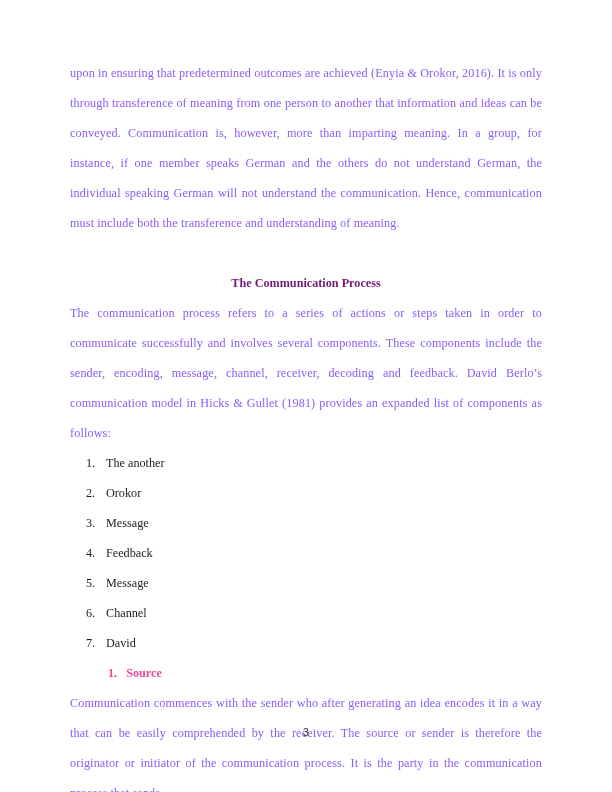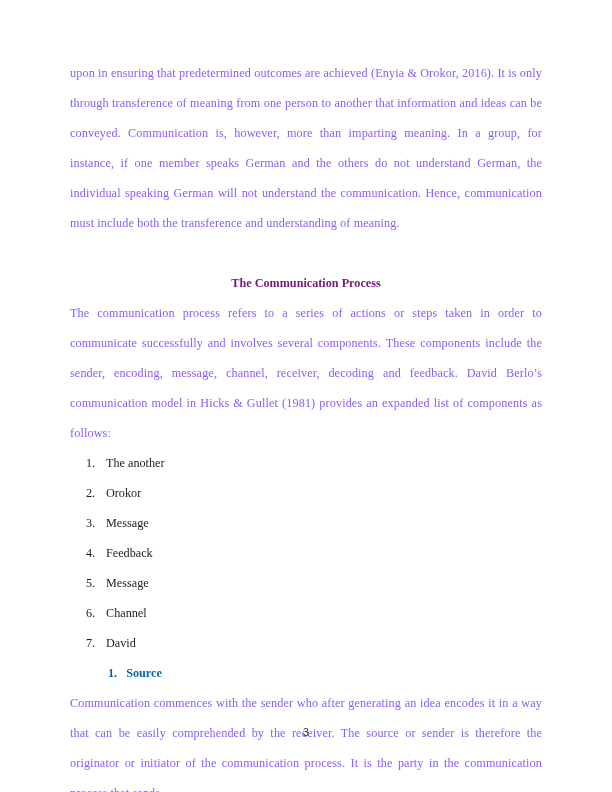--- a/index.html
+++ b/index.html
@@ -58,21 +58,21 @@
     position: absolute;
     left: 16px;
     width: 20px;
     text-align: left;
   }
   .sub-heading {
     font-size: 12.2px;
     line-height: 30px;
     font-weight: bold;
     padding-left: 38px;
-    color: #0369a1;
+    color: #ec4899;
     position: relative;
   }
   .sub-heading .sub-num {
     position: relative;
     padding-right: 9px;
   }
   .page-number {
     position: absolute;
     left: 0;
     right: 0;

